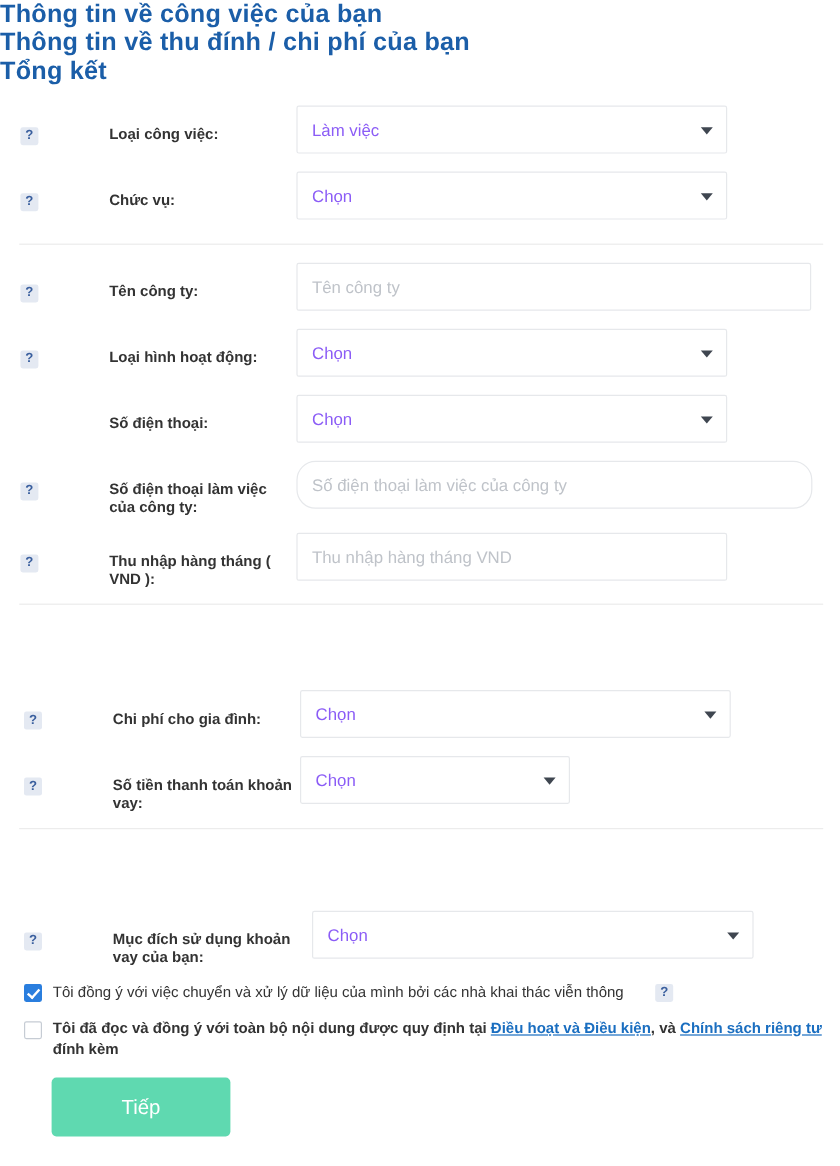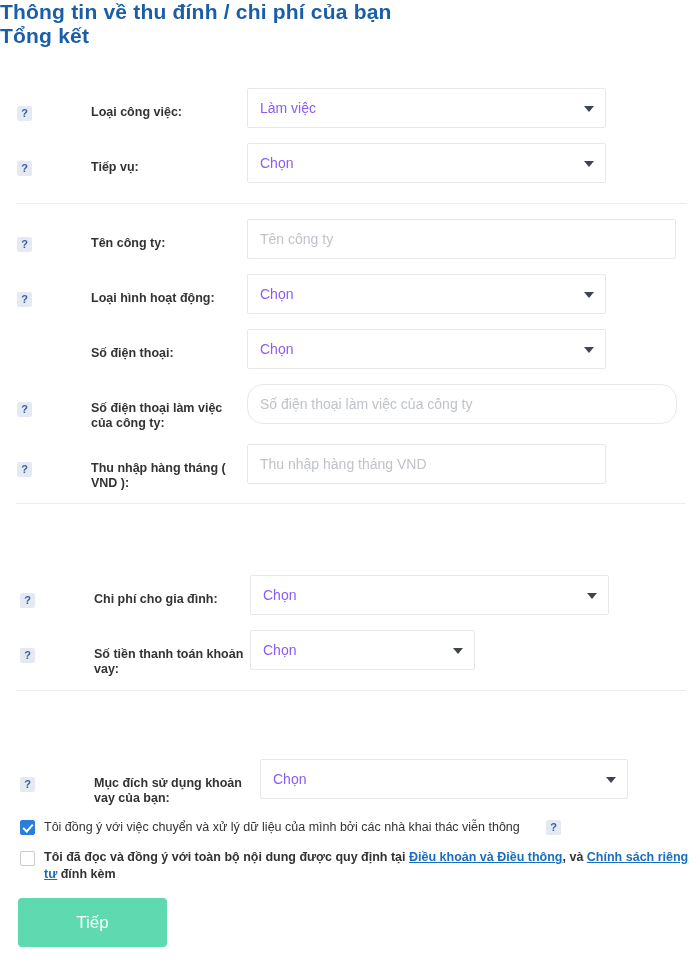--- a/index.html
+++ b/index.html
@@ -119,40 +119,42 @@
   
   .submit {
     position: absolute;
     background: #5fd9b0;
     color: #ffffff;
     border: none;
     border-radius: 4px;
     font-size: 17px;
     font-family: "Liberation Sans", sans-serif;
     cursor: pointer;
+    margin-left: 25px;
   }
 </style>
 </head>
 <body>
 
 <div class="page">
 
+  <div class="section-title" style="left:42px; top:45px;">Thông tin về công việc của bạn</div>
 
   <div class="row" style="left:17px; top:100px; width:660px;">
     <span class="help">?</span>
     <span class="lbl" style="left:43px; width:190px;">Loại công việc:</span>
     <div class="ctrl select" style="left:230px; top:-12px; width:359px;">
       <span class="val">Làm việc</span>
       <span class="caret"></span>
     </div>
   </div>
 
   <div class="row" style="left:17px; top:155px; width:660px;">
     <span class="help">?</span>
-    <span class="lbl" style="left:43px; width:190px;">Tiếp vụ:</span>
+    <span class="lbl" style="left:43px; width:190px;">Chức vụ:</span>
     <div class="ctrl select" style="left:230px; top:-12px; width:359px;">
       <span class="val">Chọn</span>
       <span class="caret"></span>
     </div>
   </div>
 
   <div class="sep" style="top:203px; width:670px;"></div>
 
   <div class="row" style="left:17px; top:231px; width:660px;">
     <span class="help">?</span>
@@ -232,19 +234,19 @@
 
   <div class="cbrow" style="left:20px; top:820px; width:660px;">
     <span class="cbox on"></span>
     <span class="cbtxt" style="left:24px; top:-1px; width:500px;">Tôi đồng ý với việc chuyển và xử lý dữ liệu của mình bởi các nhà khai thác viễn thông</span>
     <span class="help" style="position:absolute; left:526px; top:0px;">?</span>
   </div>
 
   <div class="cbrow" style="left:20px; top:850px; width:670px;">
     <span class="cbox off" style="top:1px;"></span>
     <span class="cbtxt bold" style="left:24px; top:-1px; width:652px;">
-      <span>Tôi đã đọc và đồng ý với toàn bộ nội dung được quy định tại </span><a href="#">Điều khoản và Điều thông</a><span>, và </span><a href="#">Chính sách riêng tư</a><span> đính kèm</span>
+      <span>Tôi đã đọc và đồng ý với toàn bộ nội dung được quy định tại </span><a href="#">Điều hoạt và Điều kiện</a><span>, và </span><a href="#">Chính sách riêng tư</a><span> đính kèm</span>
     </span>
   </div>
 
   <button class="submit" style="left:18px; top:898px; width:149px; height:49px;">Tiếp</button>
 
 </div>
 
 </body></html>

